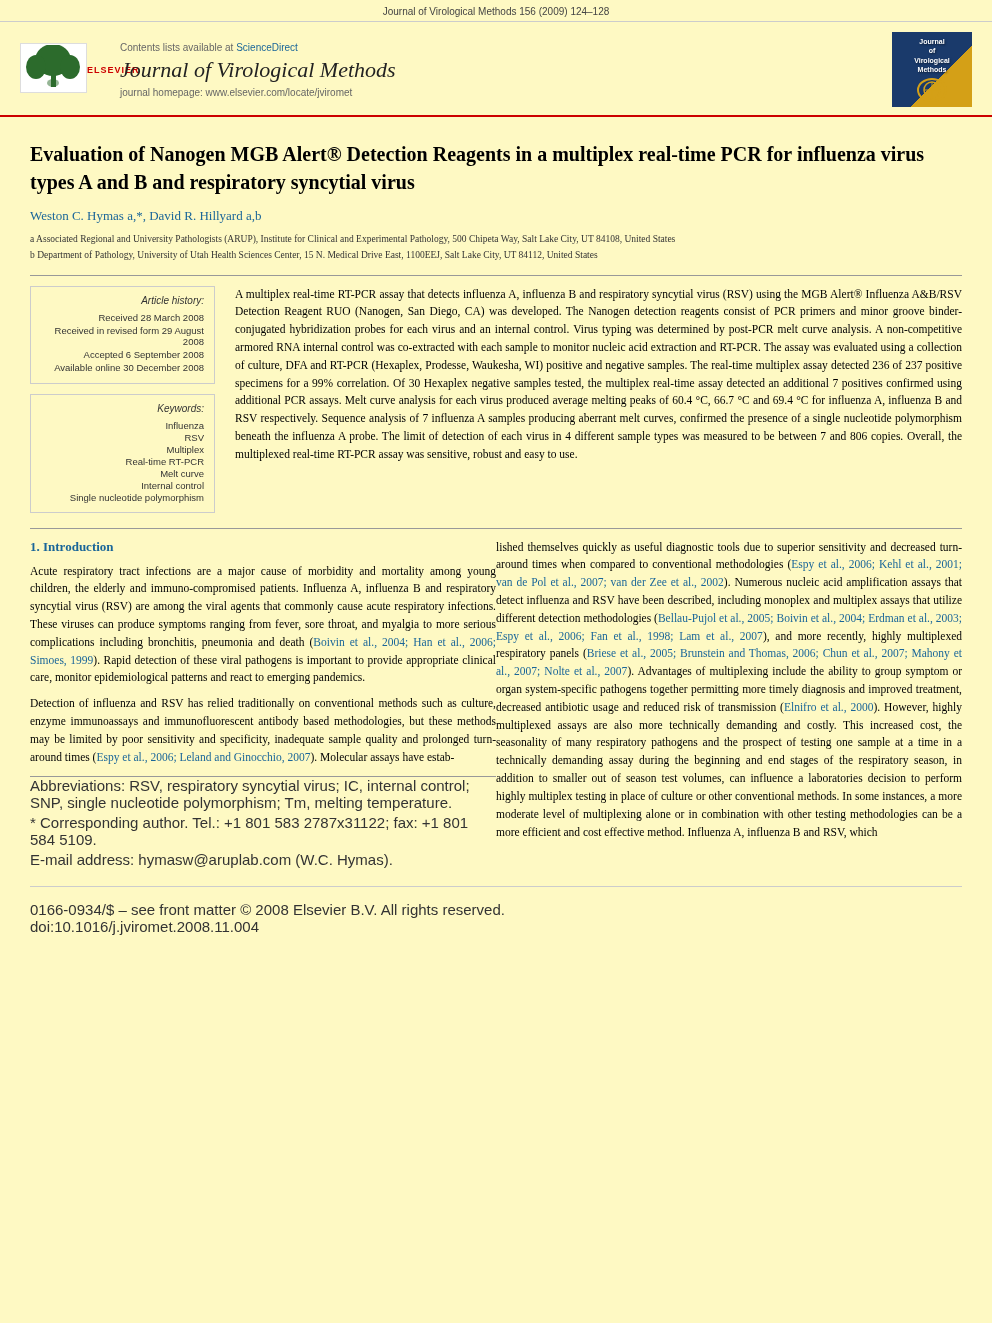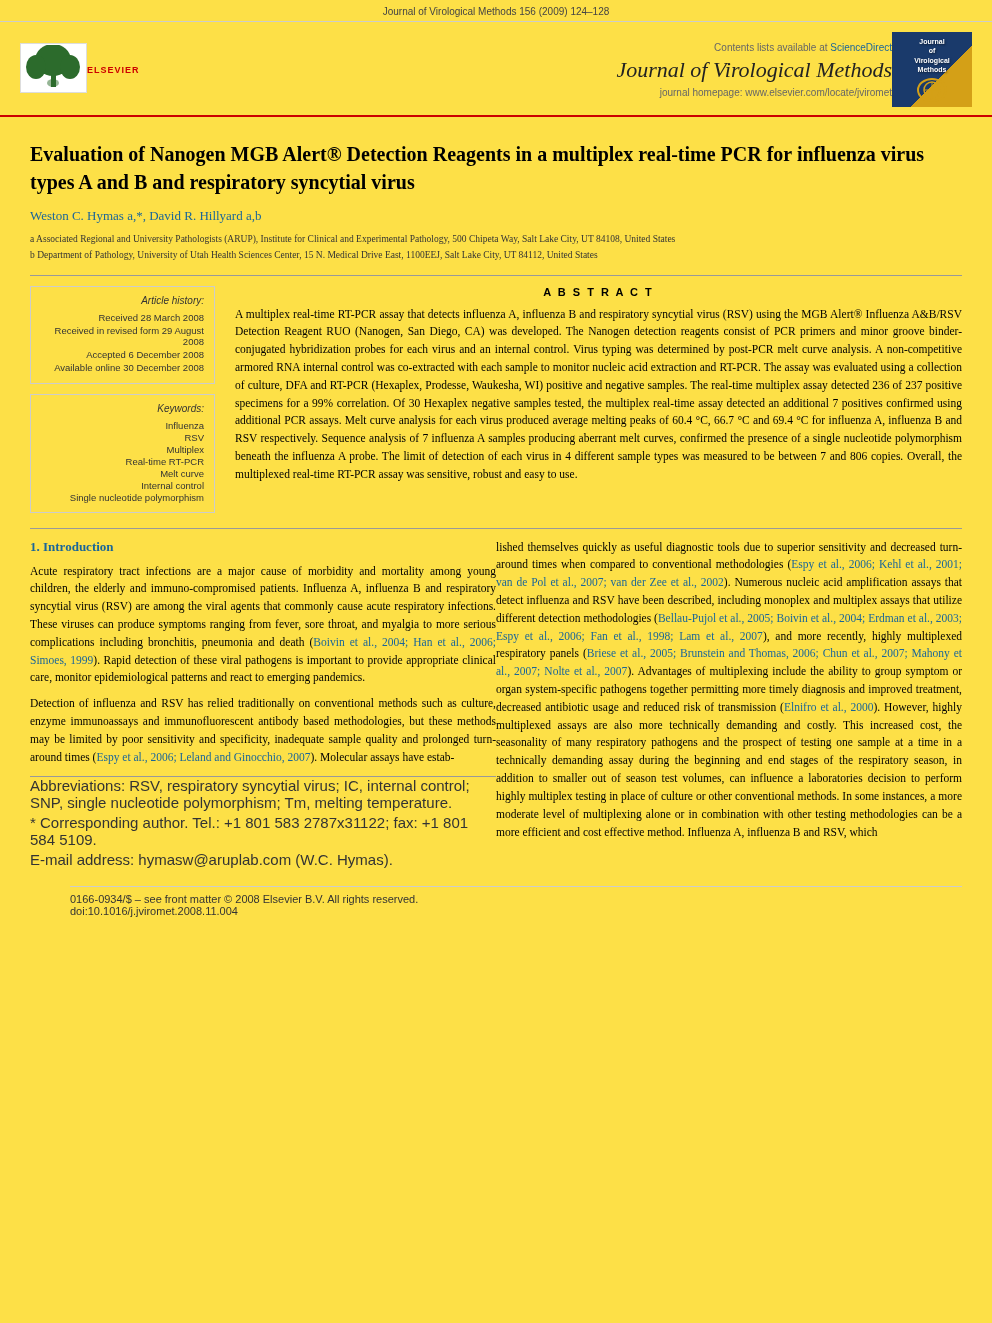--- a/index.html
+++ b/index.html
@@ -8,21 +8,21 @@
       font-family: 'Times New Roman', Times, serif;
       font-size: 13px;
       color: #000;
       width: 992px;
       min-height: 1323px;
     }
 
     .page-wrapper {
       width: 992px;
       min-height: 1323px;
-      background: #fde047;
+      background: #fef9c3;
       padding: 0;
     }
 
     
     .top-bar {
       text-align: center;
       font-size: 10px;
       color: #444;
       padding: 6px 0 4px 0;
       border-bottom: 1px solid #ccc;
@@ -60,21 +60,21 @@
     .elsevier-logo .logo-name {
       font-family: Arial, sans-serif;
       font-size: 9px;
       font-weight: bold;
       color: #c00;
       letter-spacing: 1px;
     }
 
     .journal-center {
       flex: 1;
-      text-align: right;
+      text-align: left;
     }
 
     .science-direct-link {
       font-size: 10px;
       color: #666;
       font-family: Arial, sans-serif;
       margin-bottom: 4px;
     }
 
     .science-direct-link a {
@@ -311,26 +311,25 @@
       color: #333;
       font-family: Arial, sans-serif;
     }
 
     .footnote-area p {
       margin-bottom: 3px;
     }
 
     .page-bottom {
       margin-top: 15px;
-      padding: 6px 0;
-      font-size: 11px;
+      padding: 14px 0;
+      font-size: 15px;
       color: #333;
       font-family: Arial, sans-serif;
       border-top: 1px solid #ccc;
-      margin-left: 40px;
     }
 
     .page-bottom-row {
       display: flex;
       justify-content: space-between;
       align-items: flex-start;
     }
   </style>
 </head>
 <body>
@@ -400,40 +399,39 @@
     <hr class="divider">
 
     <div class="main-columns">
 
       <div class="left-column">
 
         <div class="article-history">
           <h4>Article history:</h4>
           <p>Received 28 March 2008</p>
           <p>Received in revised form 29 August 2008</p>
-          <p>Accepted 6 December 2008</p>
+          <p>Accepted 6 September 2008</p>
           <p>Available online 30 December 2008</p>
         </div>
 
         <div class="keywords-box">
           <h4>Keywords:</h4>
           <p>Influenza</p>
           <p>RSV</p>
           <p>Multiplex</p>
           <p>Real-time RT-PCR</p>
           <p>Melt curve</p>
           <p>Internal control</p>
           <p>Single nucleotide polymorphism</p>
         </div>
 
       </div>
 
       <div class="right-column">
         <div class="abstract-section">
-          <div class="abstract-title">A B S T R A C T</div>
           <div class="abstract-text">
             <span>A multiplex real-time RT-PCR assay that detects influenza A, influenza B and respiratory syncytial virus (RSV) using the MGB Alert® Influenza A&amp;B/RSV Detection Reagent RUO (Nanogen, San Diego, CA) was developed. The Nanogen detection reagents consist of PCR primers and minor groove binder-conjugated hybridization probes for each virus and an internal control. Virus typing was determined by post-PCR melt curve analysis. A non-competitive armored RNA internal control was co-extracted with each sample to monitor nucleic acid extraction and RT-PCR. The assay was evaluated using a collection of culture, DFA and RT-PCR (Hexaplex, Prodesse, Waukesha, WI) positive and negative samples. The real-time multiplex assay detected 236 of 237 positive specimens for a 99% correlation. Of 30 Hexaplex negative samples tested, the multiplex real-time assay detected an additional 7 positives confirmed using additional PCR assays. Melt curve analysis for each virus produced average melting peaks of 60.4 °C, 66.7 °C and 69.4 °C for influenza A, influenza B and RSV respectively. Sequence analysis of 7 influenza A samples producing aberrant melt curves, confirmed the presence of a single nucleotide polymorphism beneath the influenza A probe. The limit of detection of each virus in 4 different sample types was measured to be between 7 and 806 copies. Overall, the multiplexed real-time RT-PCR assay was sensitive, robust and easy to use.</span>
           </div>
         </div>
       </div>
 
     </div>
 
     <hr class="divider">
 

